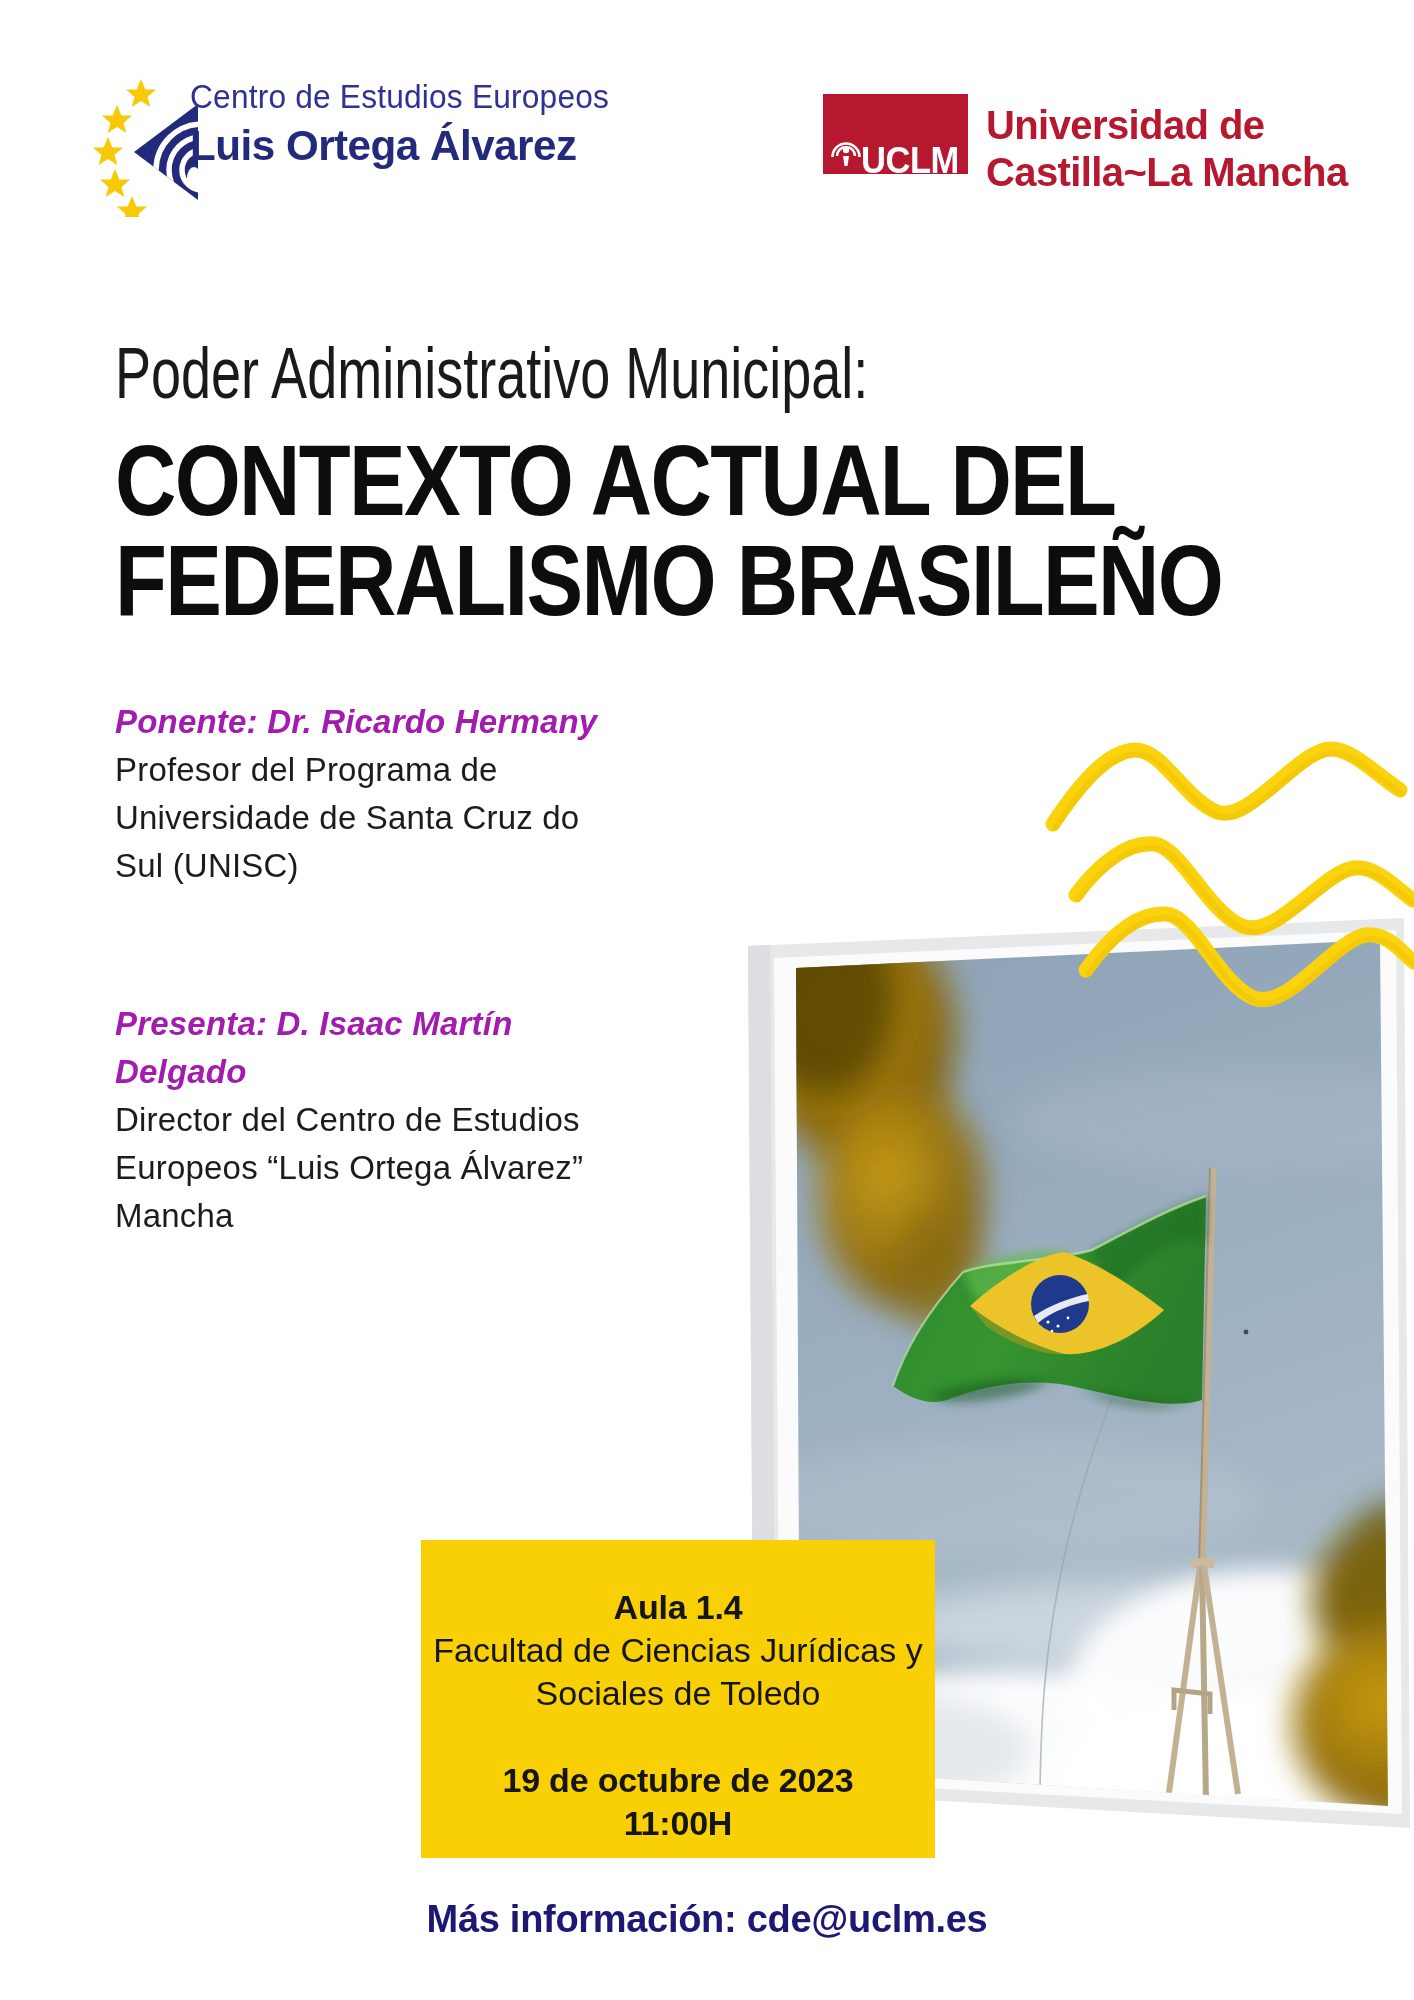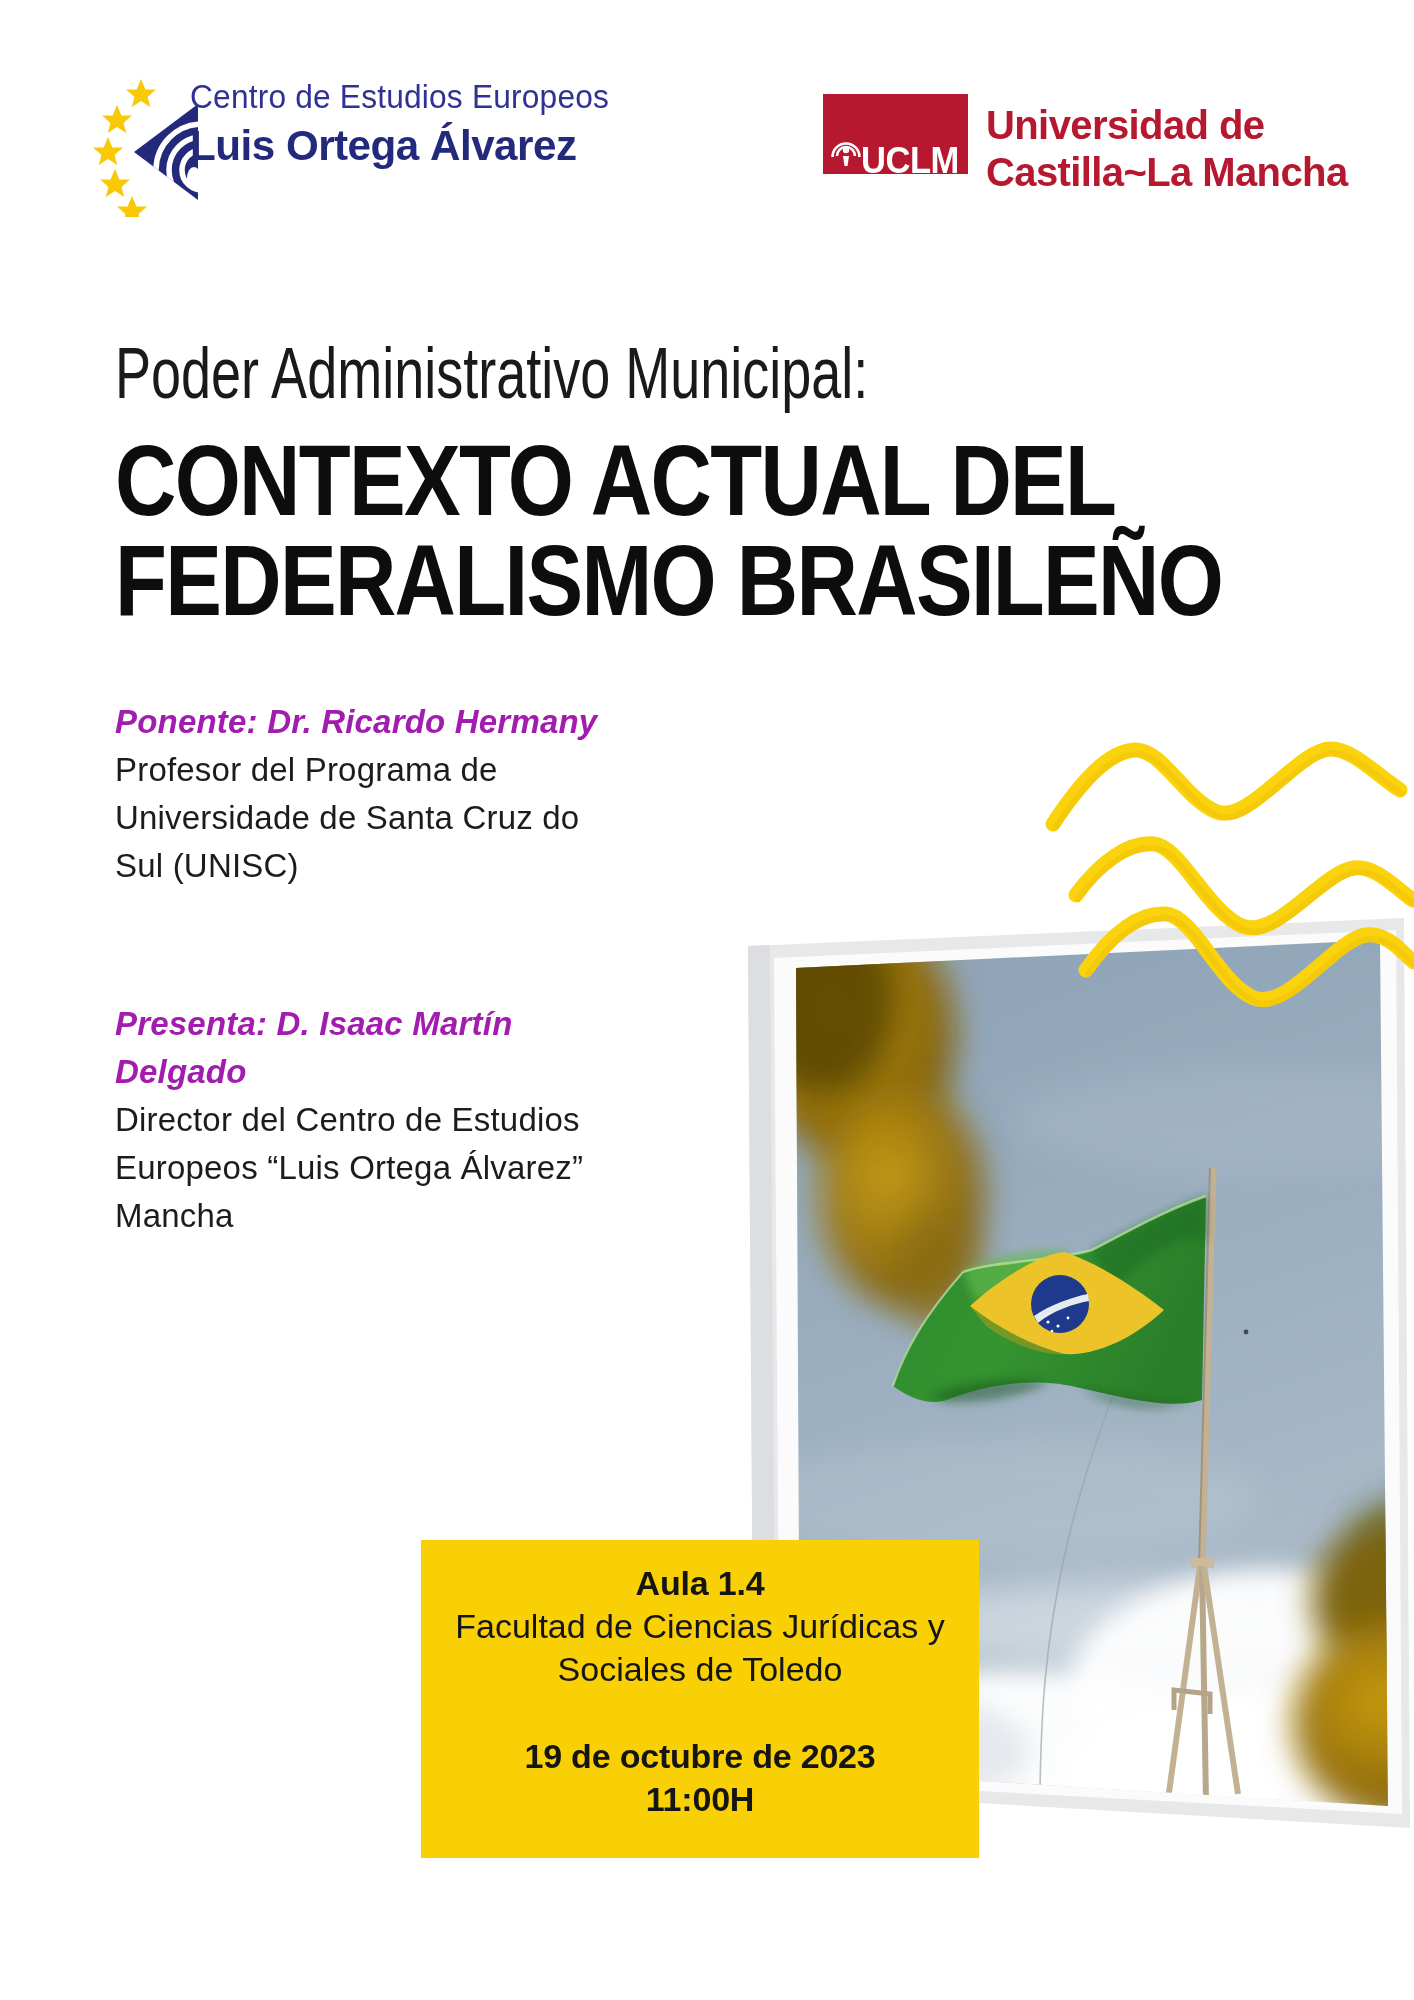--- a/index.html
+++ b/index.html
@@ -35,23 +35,23 @@
   }
   
   .info-block{position:absolute;left:115px;font-size:33px;line-height:48px;color:#1c1c1e;letter-spacing:.2px;}
   .info-block .bold{font-weight:700;color:#a21caf;font-style:italic;}
   #speaker-block{top:698px;}
   #presenter-block{top:1000px;}
   
   .photo-svg{position:absolute;left:740px;top:555px;}
   
   .event-box{
-    position:absolute;left:421px;top:1540px;width:558px;height:318px;
+    position:absolute;left:421px;top:1540px;width:514px;height:318px;
     background:#F9CF06;text-align:center;color:#151515;
-    font-size:34px;line-height:43px;box-sizing:border-box;padding-top:22px;
+    font-size:34px;line-height:43px;box-sizing:border-box;padding-top:46px;
   }
   .event-box .bold{font-weight:700;letter-spacing:-.2px;}
   .event-gap{height:44px;}
   
   .more-info{
     position:absolute;left:0;top:1898px;width:1414px;text-align:center;
     font-size:38px;font-weight:700;color:#1D1874;letter-spacing:-.3px;
   }
 </style>
 </head>
@@ -248,14 +248,15 @@
 
   <div class="event-box">
     <div class="bold">Aula 1.4</div>
     <div>Facultad de Ciencias Jurídicas y</div>
     <div>Sociales de Toledo</div>
     <div class="event-gap"></div>
     <div class="bold">19 de octubre de 2023</div>
     <div class="bold">11:00H</div>
   </div>
 
+  <div class="more-info">Más información: cde@uclm.es</div>
 
 </div>
 
 </body></html>

